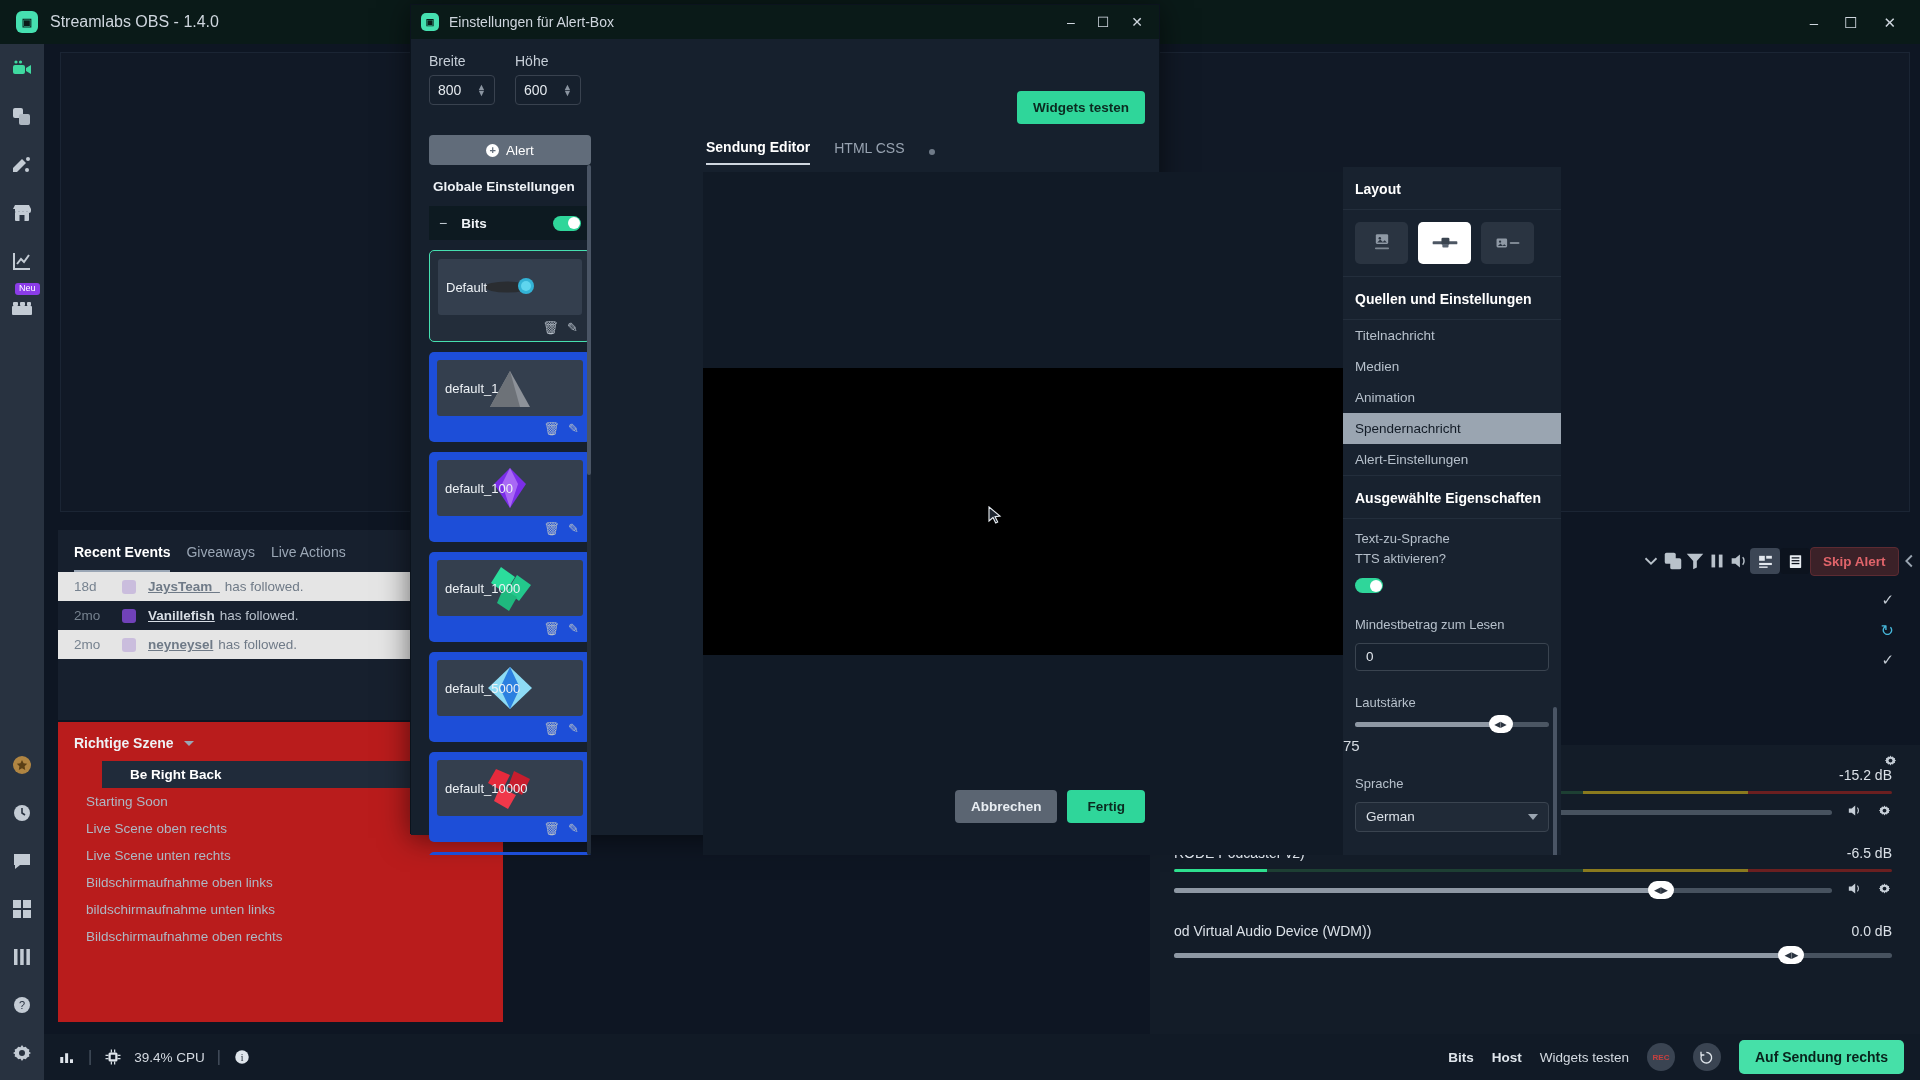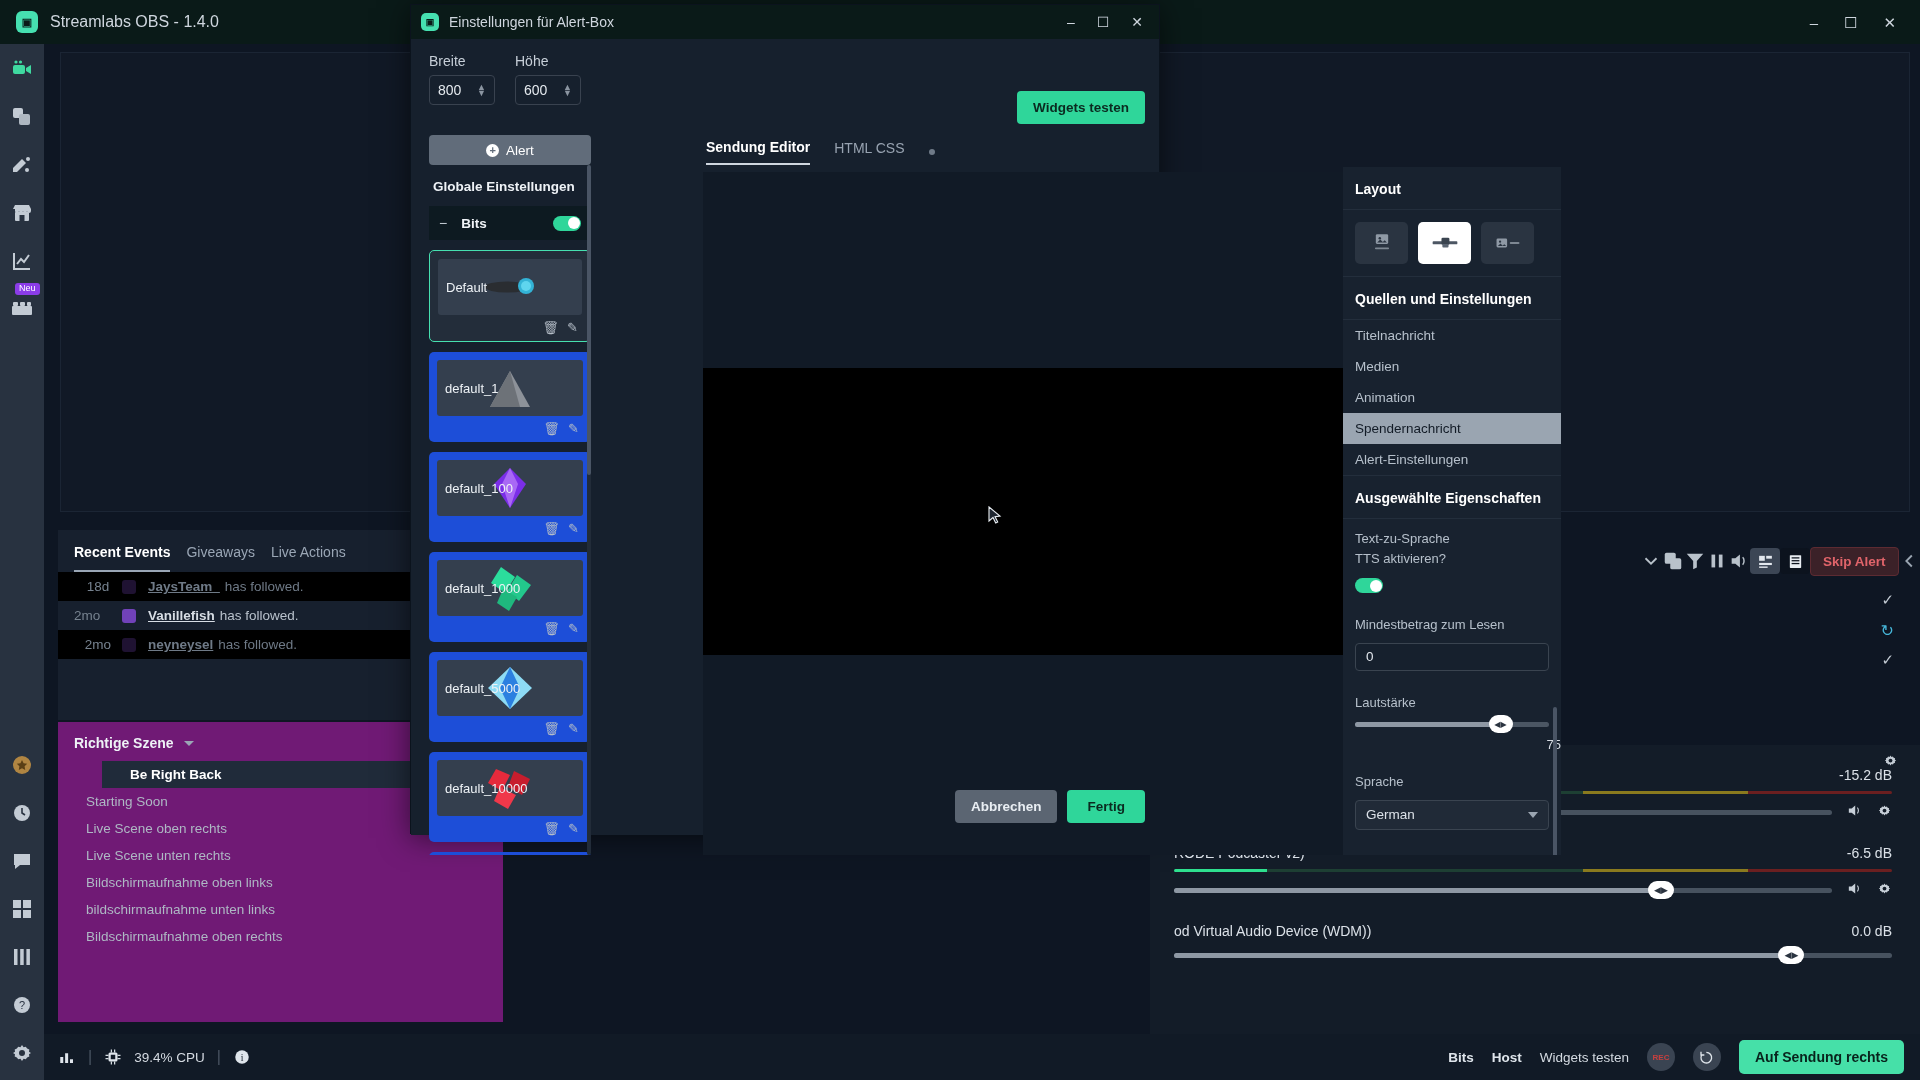--- a/index.html
+++ b/index.html
@@ -52,34 +52,34 @@
 
   
   .events-panel {
     position: absolute; left: 58px; top: 530px; width: 445px; height: 190px;
     background: #17202e;
   }
   .events-tabs { display: flex; gap: 16px; padding: 14px 16px 0 16px; }
   .ev-tab { font-size: 14px; color: #9aa6b5; padding-bottom: 10px; }
   .ev-tab.active { color: #fff; font-weight: bold; border-bottom: 2px solid #9aa6b5; }
   .ev-row { display: flex; align-items: center; height: 29px; padding: 0 16px; font-size: 13.5px; }
-  .ev-row.alt { background: #000000; text-align: center; }
+  .ev-row.alt { background: #e5e5e5; }
   .ev-time { width: 48px; color: #76828f; }
   .ev-ico { width: 26px; display:flex; align-items:center; }
   .ev-ico .tw { width: 14px; height: 14px; background: #7b46c9; border-radius: 3px; display:block; opacity: .9;}
   .ev-row.dim .ev-ico .tw { opacity: .25; }
   .ev-name { text-decoration: underline; color: #d7dde4; font-weight: bold; }
   .ev-row.dim .ev-name { color: #6f7a87; }
   .ev-txt { color: #b9c2cc; margin-left: 5px; }
   .ev-row.dim .ev-txt { color: #6f7a87; }
 
   
   .scenes-panel {
     position: absolute; left: 58px; top: 722px; width: 445px; height: 300px;
-    background: #701a75;
+    background: #b91c1c;
   }
   .scenes-head { display: flex; align-items: center; gap: 10px; padding: 13px 16px 10px 16px; font-size: 14px; font-weight: bold; color: #eef2f6; }
   .caret { width: 0; height: 0; border-left: 5px solid transparent; border-right: 5px solid transparent; border-top: 5px solid #9aa6b5; }
   .scene-item { padding: 6px 16px 6px 28px; font-size: 13.5px; color: #aeb8c4; }
   .scene-item.active { background: #202b3a; color: #fff; font-weight: bold; margin-left: 44px; }
 
   
   .statusbar {
     position: absolute; left: 44px; bottom: 0; width: 1876px; height: 46px;
     background: #111a26; display: flex; align-items: center; padding-left: 14px; gap: 12px;
@@ -235,21 +235,21 @@
   .prop-toggle { width: 28px; height: 15px; border-radius: 8px; background:#2fd69a; position: relative; margin: 10px 12px 0 12px; }
   .prop-toggle .knob { position:absolute; right:1.5px; top:1.5px; width:12px; height:12px; border-radius:50%; background:#fff; }
   .prop-input {
     margin: 8px 12px 0 12px; height: 28px; background: #16202d; border: 1px solid #3a4450;
     border-radius: 4px; display:flex; align-items:center; padding: 0 10px; font-size: 13.5px; color: #e2e7ed;
   }
   .prop-slider { margin: 10px 12px 0 12px; position: relative; height: 5px; background: #4b5663; border-radius: 3px; }
   .ps-fill { position:absolute; left:0; top:0; height:5px; background:#8e98a4; border-radius:3px; }
   .ps-knob { position:absolute; top:-7px; width: 24px; height: 18px; background:#fff; border-radius: 10px;
       display:flex; align-items:center; justify-content:center; gap:2px; font-size:8px; color:#2b3440; transform: translateX(-12px); }
-  .ps-val { text-align:right; font-size: 13px; color:#d6dce3; margin-top: 10px; }
+  .ps-val { text-align:left; font-size: 15px; color:#d6dce3; margin-top: 10px; }
   .prop-select {
     margin: 8px 12px 0 12px; height: 30px; background: #202a37; border: 1px solid #3a4450; border-radius: 4px;
     display:flex; align-items:center; padding: 0 10px; font-size: 13.5px; color: #dbe1e8;
   }
   .sel-caret { margin-left:auto; width:0;height:0;border-left:5px solid transparent;border-right:5px solid transparent;border-top:6px solid #9aa5b1; }
   .help-dot { width: 13px; height: 13px; border-radius: 50%; background: #8b95a1; color:#18222f;
       display:inline-flex; align-items:center; justify-content:center; font-size: 10px; font-weight:bold; margin-left: 5px; }
   .set-scroll { position:absolute; right: 4px; top: 540px; width: 4px; height: 180px; background:#4a5565; border-radius:2px; }
 
   .modal-footer { position: absolute; right: 14px; bottom: 12px; display: flex; gap: 10px; }

